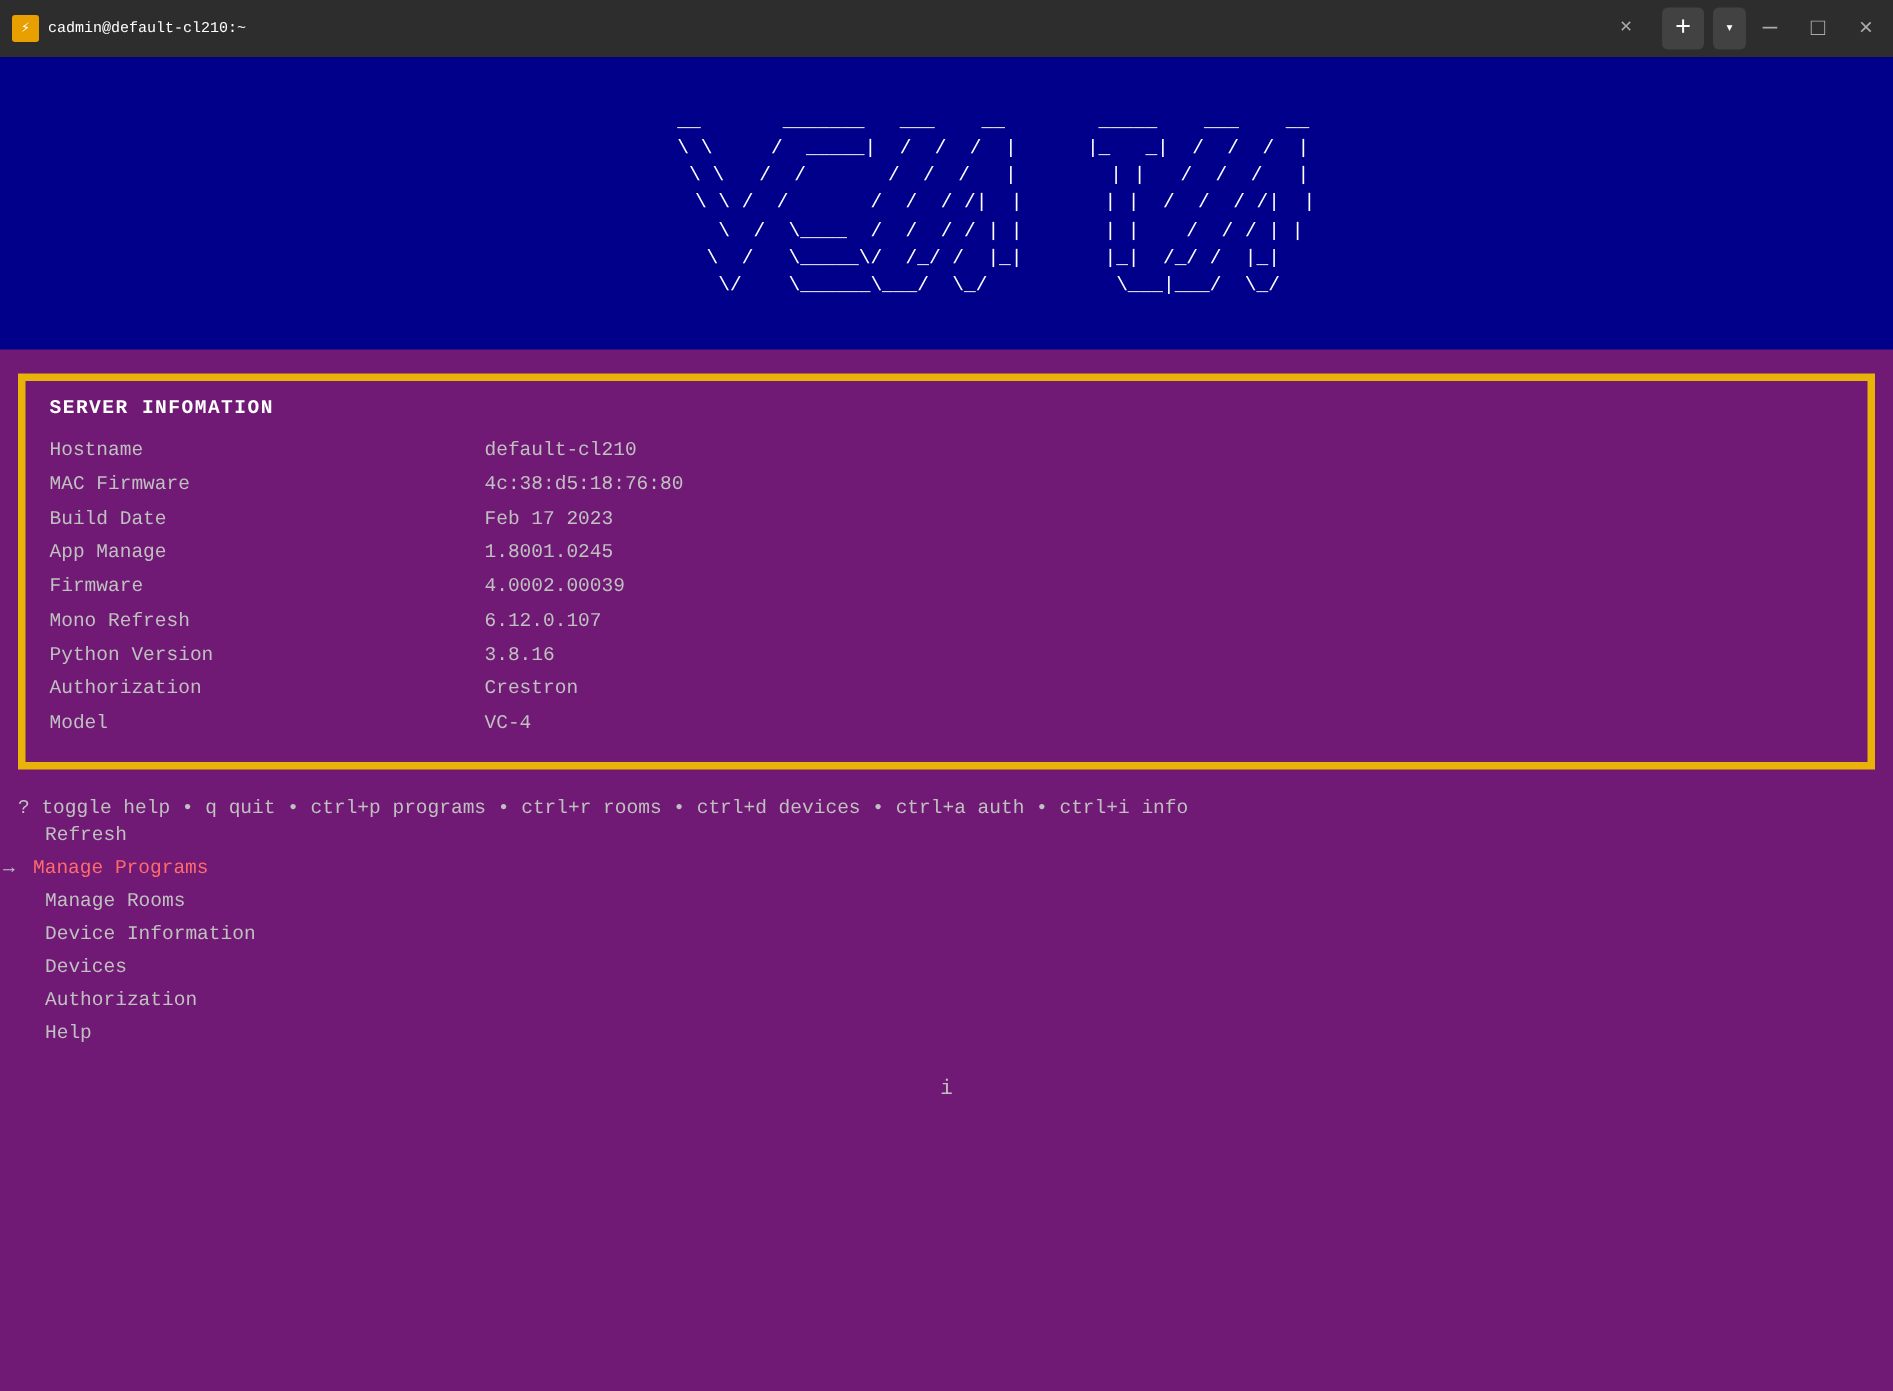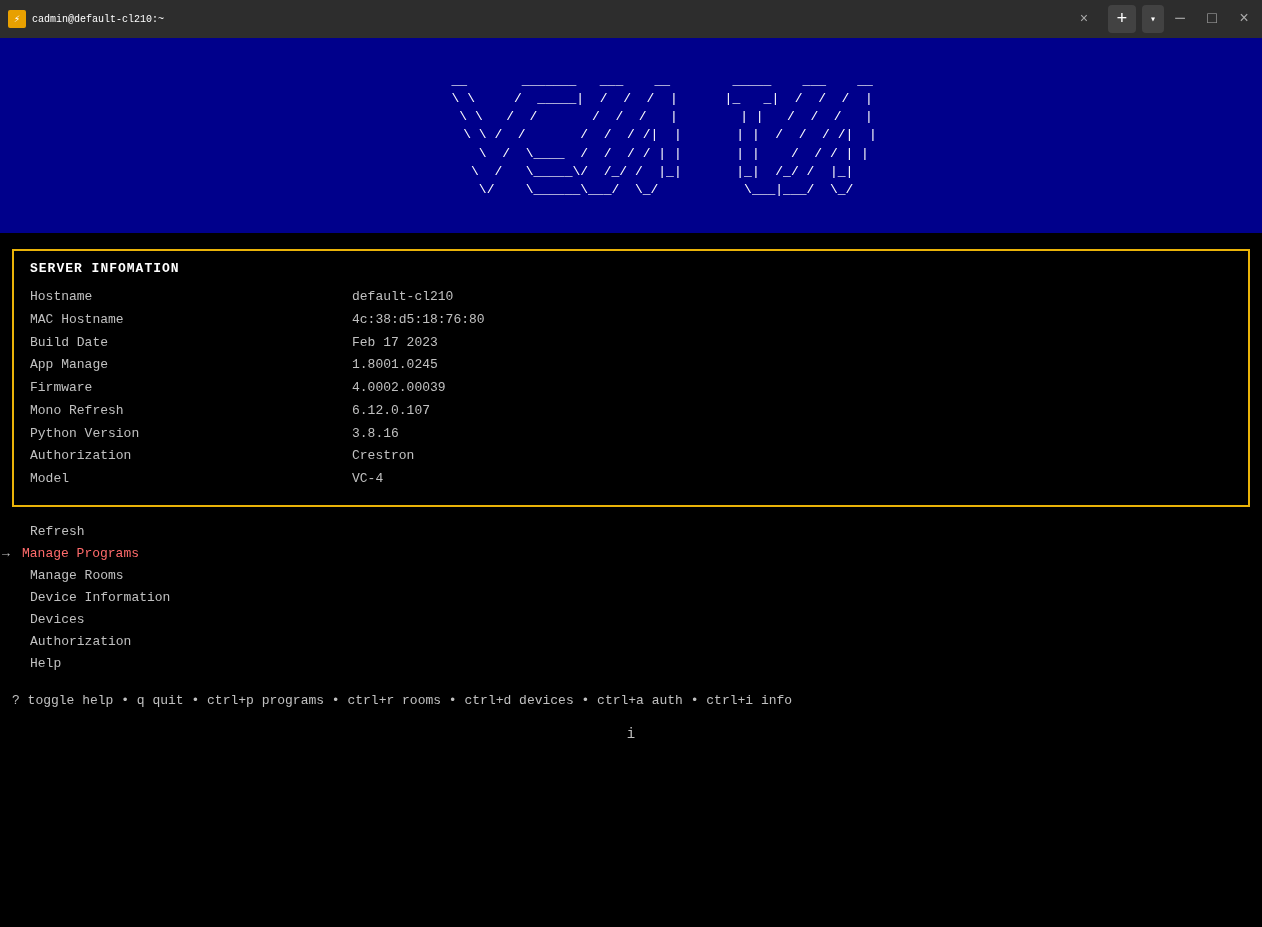--- a/index.html
+++ b/index.html
@@ -94,21 +94,21 @@
       cursor: pointer;
       width: 20px;
       height: 20px;
       display: flex;
       align-items: center;
       justify-content: center;
     }
 
     
     #terminal {
-      background: #000000;
+      background: #701a75;
       height: calc(927px - 38px);
       display: flex;
       flex-direction: column;
       overflow: hidden;
     }
 
     
     #banner {
       background: #00008b;
       padding: 10px 0;
@@ -128,39 +128,38 @@
     }
 
     
     #content {
       padding: 16px 12px 10px 12px;
       flex: 1;
     }
 
     
     #server-info-box {
-      border: 2px solid #eab308;
+      border: 5px solid #eab308;
       padding: 10px 16px 14px 16px;
       margin-bottom: 14px;
     }
 
     #server-info-title {
       color: #ffffff;
       font-size: 13px;
       font-weight: bold;
       letter-spacing: 1px;
       margin-bottom: 10px;
     }
 
     .info-row {
       display: flex;
       font-size: 13px;
       line-height: 1.75;
       font-family: 'Courier New', Courier, monospace;
-      gap: 32px;
     }
 
     .info-label {
       color: #c0c0c0;
       width: 290px;
       flex-shrink: 0;
     }
 
     .info-value {
       color: #c0c0c0;
@@ -239,21 +238,21 @@
   <div id="content">
 
     <div id="server-info-box">
       <div id="server-info-title">SERVER INFOMATION</div>
       <div id="server-info-rows">
           <div class="info-row">
             <span class="info-label">Hostname</span>
             <span class="info-value">default-cl210</span>
           </div>
           <div class="info-row">
-            <span class="info-label">MAC Hostname</span>
+            <span class="info-label">MAC Firmware</span>
             <span class="info-value">4c:38:d5:18:76:80</span>
           </div>
           <div class="info-row">
             <span class="info-label">Build Date</span>
             <span class="info-value">Feb 17 2023</span>
           </div>
           <div class="info-row">
             <span class="info-label">App Manage</span>
             <span class="info-value">1.8001.0245</span>
           </div>
@@ -272,20 +271,22 @@
           <div class="info-row">
             <span class="info-label">Authorization</span>
             <span class="info-value">Crestron</span>
           </div>
           <div class="info-row">
             <span class="info-label">Model</span>
             <span class="info-value">VC-4</span>
           </div>
         </div>
     </div>
+
+    <div id="help-bar">? toggle help • q quit • ctrl+p programs • ctrl+r rooms • ctrl+d devices • ctrl+a auth • ctrl+i info</div>
 
     <div id="menu">
     <div class="menu-item">
           <span>Refresh</span>
         </div>
         <div class="menu-item active" style="padding-left: 2px;">
           <span class="menu-arrow" style="margin-left: -14px;">→</span>
           <span>Manage Programs</span>
         </div>
         <div class="menu-item">
@@ -298,18 +299,16 @@
           <span>Devices</span>
         </div>
         <div class="menu-item">
           <span>Authorization</span>
         </div>
         <div class="menu-item">
           <span>Help</span>
         </div>
       </div>
 
-    <div id="help-bar">? toggle help • q quit • ctrl+p programs • ctrl+r rooms • ctrl+d devices • ctrl+a auth • ctrl+i info</div>
-
     <div id="cursor">i</div>
 
   </div>
 </div>
 
 </body></html>

